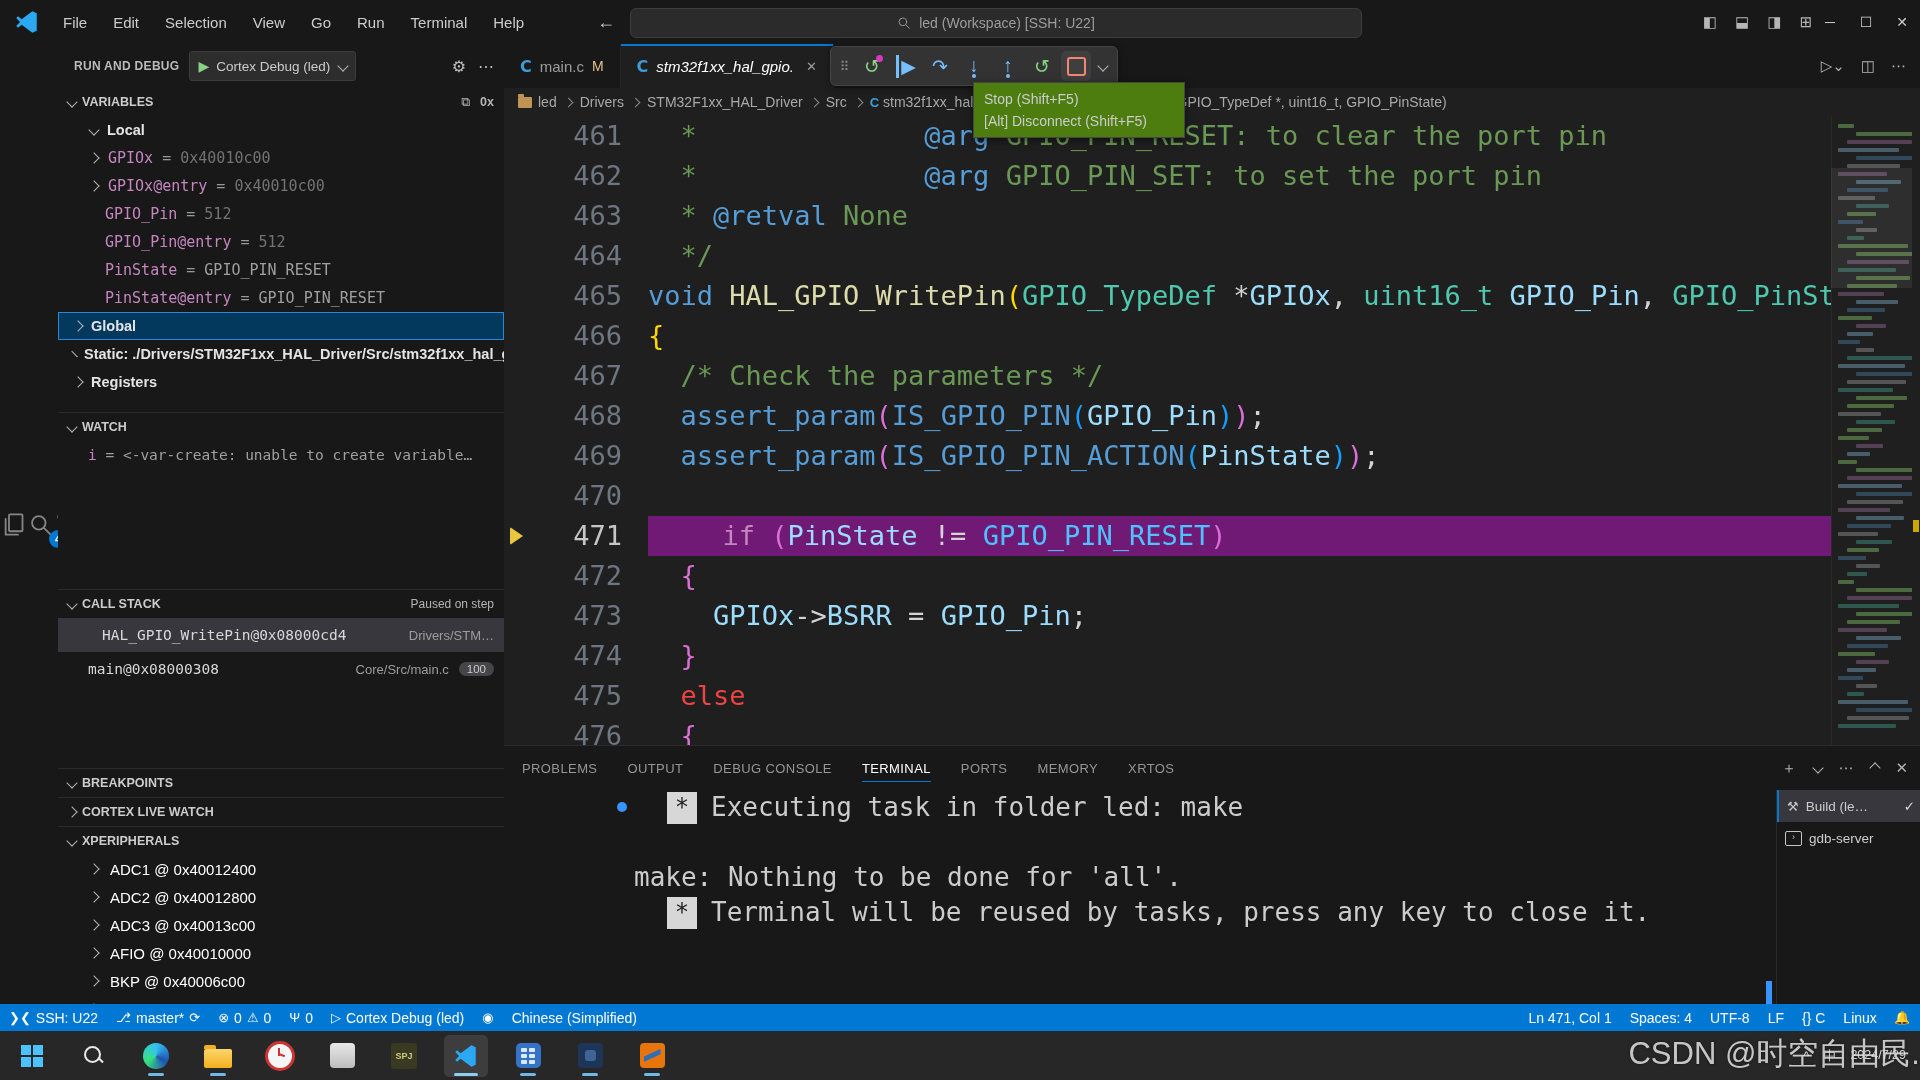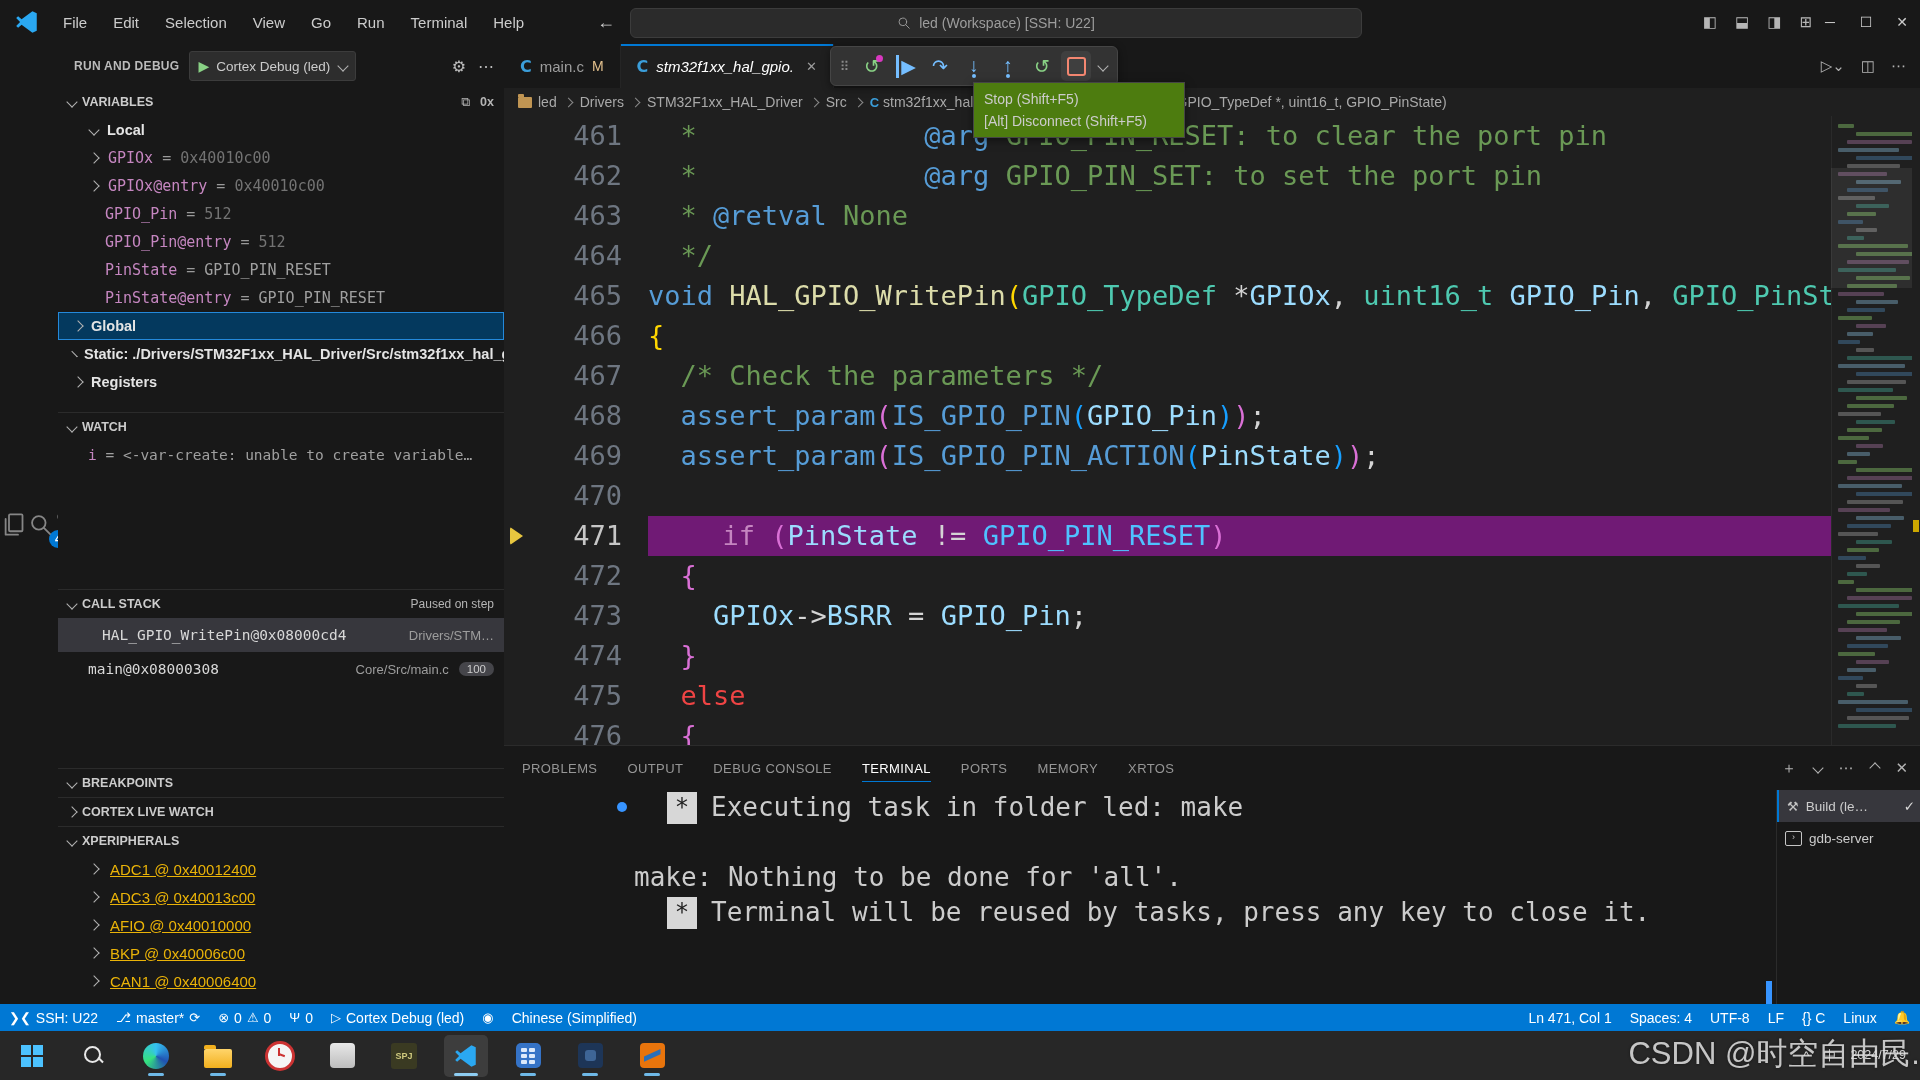--- a/index.html
+++ b/index.html
@@ -48,21 +48,21 @@
   .vname{color:#c586c0;}
   .veq{color:#9a9a9a;}
   .vnum{color:#737373;}
   .vgray{color:#a0a0a0;}
   .watch-row{height:28px;display:flex;align-items:center;padding-left:30px;color:#a0a0a0;font-size:14.5px;white-space:nowrap;overflow:hidden;}
   .stack-row{height:34px;display:flex;align-items:center;padding:0 10px 0 30px;gap:10px;white-space:nowrap;overflow:hidden;}
   .stack-row.selected{background:#37373d;padding-left:44px;}
   .stack-fn{font-family:"DejaVu Sans Mono",monospace;font-size:14.5px;color:#d8d8d8;}
   .stack-loc{margin-left:auto;color:#9d9d9d;font-size:13px;}
   .stack-badge{background:#45454a;border-radius:9px;padding:1px 8px;font-size:11.5px;color:#cccccc;}
-  .periph-row{height:28px;display:flex;align-items:center;padding-left:30px;color:#eab308;font-size:15px;gap:12px;text-decoration:underline;}
+  .periph-row{height:28px;display:flex;align-items:center;padding-left:30px;color:#ffffff;font-size:15px;gap:12px;}
   
   #main{left:504px;top:44px;width:1416px;height:960px;background:#1f1f1f;}
   #tabbar{left:504px;top:44px;width:1416px;height:44px;background:#181818;display:flex;}
   .tab{height:44px;display:flex;align-items:center;gap:8px;padding:0 16px;border-right:1px solid #252525;background:#181818;font-size:15px;color:#9d9d9d;position:relative;}
   .tab.active{background:#1f1f1f;color:#ffffff;}
   .tab.active::before{content:"";position:absolute;left:0;top:0;right:0;height:2px;background:#0078d4;}
   .tab .c-ico{color:#3b9eda;font-weight:bold;font-size:16px;font-family:"DejaVu Sans",sans-serif;}
   .tab .mod{color:#e2c08d;font-size:14px;}
   .tab.italic .tab-label{font-style:italic;}
   #tab-actions{margin-left:auto;display:flex;align-items:center;gap:16px;padding-right:14px;color:#b3b3b3;font-size:15px;}
@@ -380,20 +380,24 @@
     <span>CORTEX LIVE WATCH</span>
   </div>
   <div class="section-header">
     <span class="chev"></span>
     <span>XPERIPHERALS</span>
   </div>
   <div id="periph-rows">
       <div class="periph-row">
         <span class="chev right"></span>
         <span>ADC1 @ 0x40012400</span>
+      </div>
+      <div class="periph-row">
+        <span class="chev right"></span>
+        <span>ADC2 @ 0x40012800</span>
       </div>
       <div class="periph-row">
         <span class="chev right"></span>
         <span>ADC3 @ 0x40013c00</span>
       </div>
       <div class="periph-row">
         <span class="chev right"></span>
         <span>AFIO @ 0x40010000</span>
       </div>
       <div class="periph-row">

